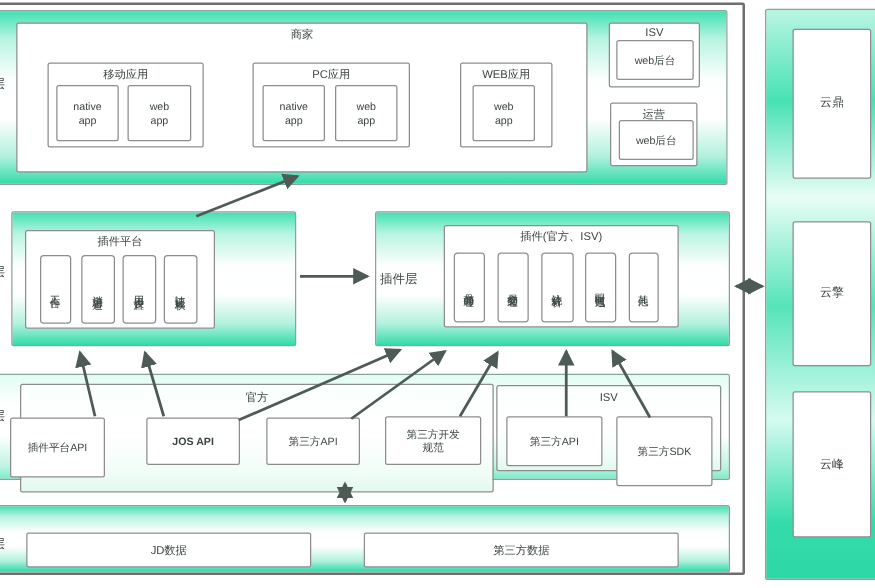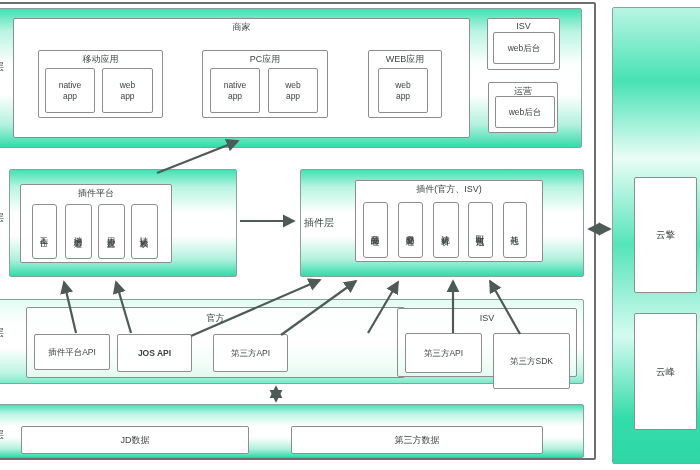--- a/index.html
+++ b/index.html
@@ -80,38 +80,40 @@
     <div class="btitle">插件(官方、ISV)</div>
   </div>
   <div class="vcell" style="left:363px;top:202px;width:25px;height:56px">商品管理</div>
   <div class="vcell" style="left:398px;top:202px;width:25px;height:56px">交易管理</div>
   <div class="vcell" style="left:433px;top:202px;width:26px;height:56px">统计分析</div>
   <div class="vcell" style="left:468px;top:202px;width:25px;height:56px">即时通讯</div>
   <div class="vcell" style="left:503px;top:202px;width:24px;height:56px">其他</div>
 
   <div class="gbox pale" style="left:-15px;top:299px;width:599px;height:85px"></div>
 
-  <div class="wbox soft" style="left:26px;top:307px;width:379px;height:71px">
+  <div class="wbox soft" style="left:16px;top:307px;width:379px;height:87px">
     <div class="btitle" style="top:4px">官方</div>
   </div>
-  <div class="cell" style="left:34px;top:334px;width:76px;height:36px;padding:0 13px">插件平台API</div>
+  <div class="cell" style="left:8px;top:334px;width:76px;height:48px;padding:0 13px">插件平台API</div>
   <div class="cell bold" style="left:117px;top:334px;width:75px;height:38px">JOS API</div>
   <div class="cell" style="left:213px;top:334px;width:75px;height:38px">第三方API</div>
+  <div class="cell" style="left:308px;top:333px;width:77px;height:39px;padding:0 14px">第三方开发规范</div>
 
   <div class="wbox soft" style="left:397px;top:308px;width:180px;height:69px">
     <div class="btitle" style="top:4px">ISV</div>
   </div>
   <div class="cell" style="left:405px;top:333px;width:77px;height:40px">第三方API</div>
   <div class="cell" style="left:493px;top:333px;width:77px;height:56px">第三方SDK</div>
 
   <div class="gbox" style="left:-15px;top:404px;width:599px;height:54px"></div>
   <div class="cell" style="left:21px;top:426px;width:228px;height:28px;font-size:9px">JD数据</div>
   <div class="cell" style="left:291px;top:426px;width:252px;height:28px;font-size:9px">第三方数据</div>
 
   <div class="gbox cloud" style="left:612px;top:7px;width:93px;height:457px"></div>
+  <div class="cell" style="left:634px;top:23px;width:63px;height:120px;font-size:9.5px">云鼎</div>
   <div class="cell" style="left:634px;top:313px;width:63px;height:117px;font-size:9.5px">云峰</div>
   <div class="cell" style="left:634px;top:177px;width:63px;height:116px;font-size:9.5px">云擎</div>
 
   <div class="cutlab" style="left:-6px;top:60px">层</div>
   <div class="cutlab" style="left:-6px;top:211px">层</div>
   <div class="cutlab" style="left:-6px;top:326px">层</div>
   <div class="cutlab" style="left:-6px;top:428px">层</div>
 
   <svg class="overlay" width="700" height="470" viewBox="0 0 700 470">
     <defs>

